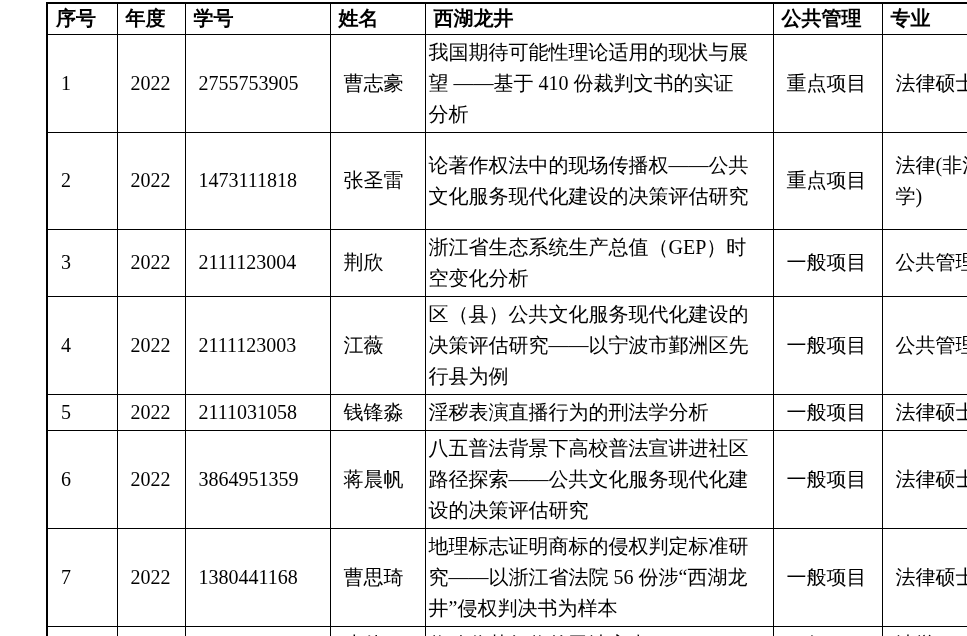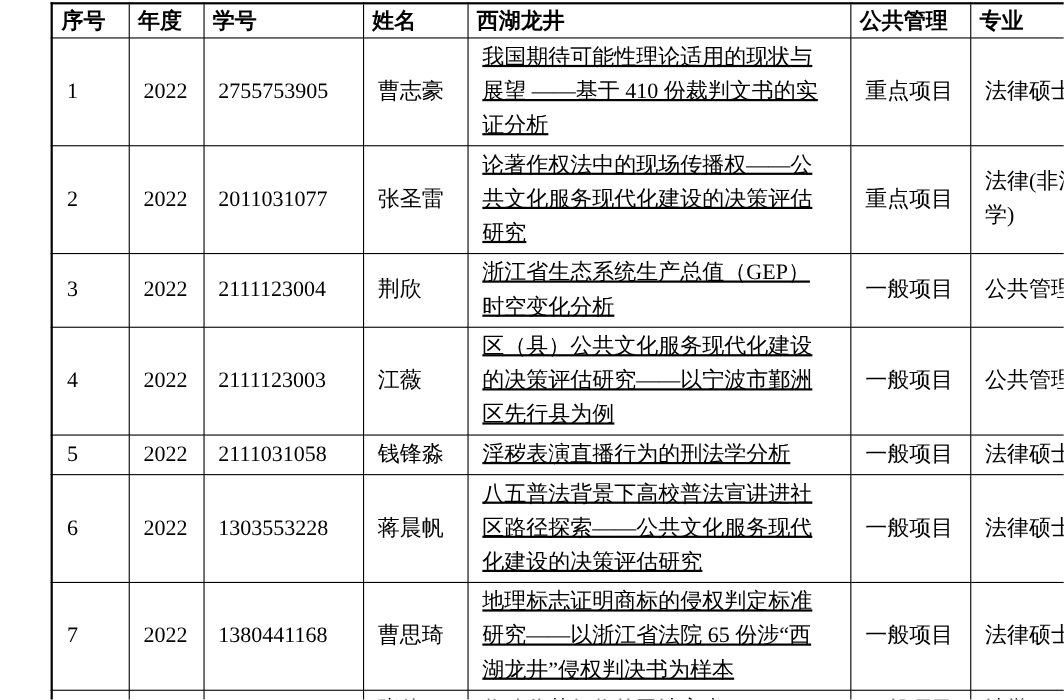--- a/index.html
+++ b/index.html
@@ -38,23 +38,22 @@
     padding: 0 2px 0 8px;
     white-space: nowrap;
   }
   td {
     font-size: 20px;
     line-height: 31px;
     text-align: left;
     padding: 2px 6px 2px 13px;
   }
   td.col-project_title {
-    padding-left: 13px;
+    padding-left: 3px;
     padding-right: 22px;
-    text-decoration: underline;
   }
   
   tbody tr:nth-child(1) { height: 97px; }
   tbody tr:nth-child(2) { height: 97px; }
   tbody tr:nth-child(3) { height: 63px; }
   tbody tr:nth-child(4) { height: 95px; }
   tbody tr:nth-child(5) { height: 35px; }
   tbody tr:nth-child(6) { height: 93px; }
   tbody tr:nth-child(7) { height: 92px; }
   tbody tr:nth-child(8) { height: 30px; }
@@ -90,21 +89,21 @@
           <td class="col-year">2022</td>
           <td class="col-student_id">2755753905</td>
           <td class="col-name">曹志豪</td>
           <td class="col-project_title">我国期待可能性理论适用的现状与展望 ——基于 410 份裁判文书的实证分析</td>
           <td class="col-category">重点项目</td>
           <td class="col-major">法律硕士</td>
         </tr>
         <tr>
           <td class="col-index">2</td>
           <td class="col-year">2022</td>
-          <td class="col-student_id">2011031077</td>
+          <td class="col-student_id">1473111818</td>
           <td class="col-name">张圣雷</td>
           <td class="col-project_title">论著作权法中的现场传播权——公共文化服务现代化建设的决策评估研究</td>
           <td class="col-category">重点项目</td>
           <td class="col-major">法律(非法学)</td>
         </tr>
         <tr>
           <td class="col-index">3</td>
           <td class="col-year">2022</td>
           <td class="col-student_id">2111123004</td>
           <td class="col-name">荆欣</td>
@@ -126,32 +125,32 @@
           <td class="col-year">2022</td>
           <td class="col-student_id">2111031058</td>
           <td class="col-name">钱锋淼</td>
           <td class="col-project_title">淫秽表演直播行为的刑法学分析</td>
           <td class="col-category">一般项目</td>
           <td class="col-major">法律硕士</td>
         </tr>
         <tr>
           <td class="col-index">6</td>
           <td class="col-year">2022</td>
-          <td class="col-student_id">1303553228</td>
+          <td class="col-student_id">3864951359</td>
           <td class="col-name">蒋晨帆</td>
           <td class="col-project_title">八五普法背景下高校普法宣讲进社区路径探索——公共文化服务现代化建设的决策评估研究</td>
           <td class="col-category">一般项目</td>
           <td class="col-major">法律硕士</td>
         </tr>
         <tr>
           <td class="col-index">7</td>
           <td class="col-year">2022</td>
           <td class="col-student_id">1380441168</td>
           <td class="col-name">曹思琦</td>
-          <td class="col-project_title">地理标志证明商标的侵权判定标准研究——以浙江省法院 65 份涉“西湖龙井”侵权判决书为样本</td>
+          <td class="col-project_title">地理标志证明商标的侵权判定标准研究——以浙江省法院 56 份涉“西湖龙井”侵权判决书为样本</td>
           <td class="col-category">一般项目</td>
           <td class="col-major">法律硕士</td>
         </tr>
         <tr>
           <td class="col-index">8</td>
           <td class="col-year">2022</td>
           <td class="col-student_id">2011031003</td>
           <td class="col-name">张佳</td>
           <td class="col-project_title">收购代替征收的司法审查</td>
           <td class="col-category">一般项目</td>

